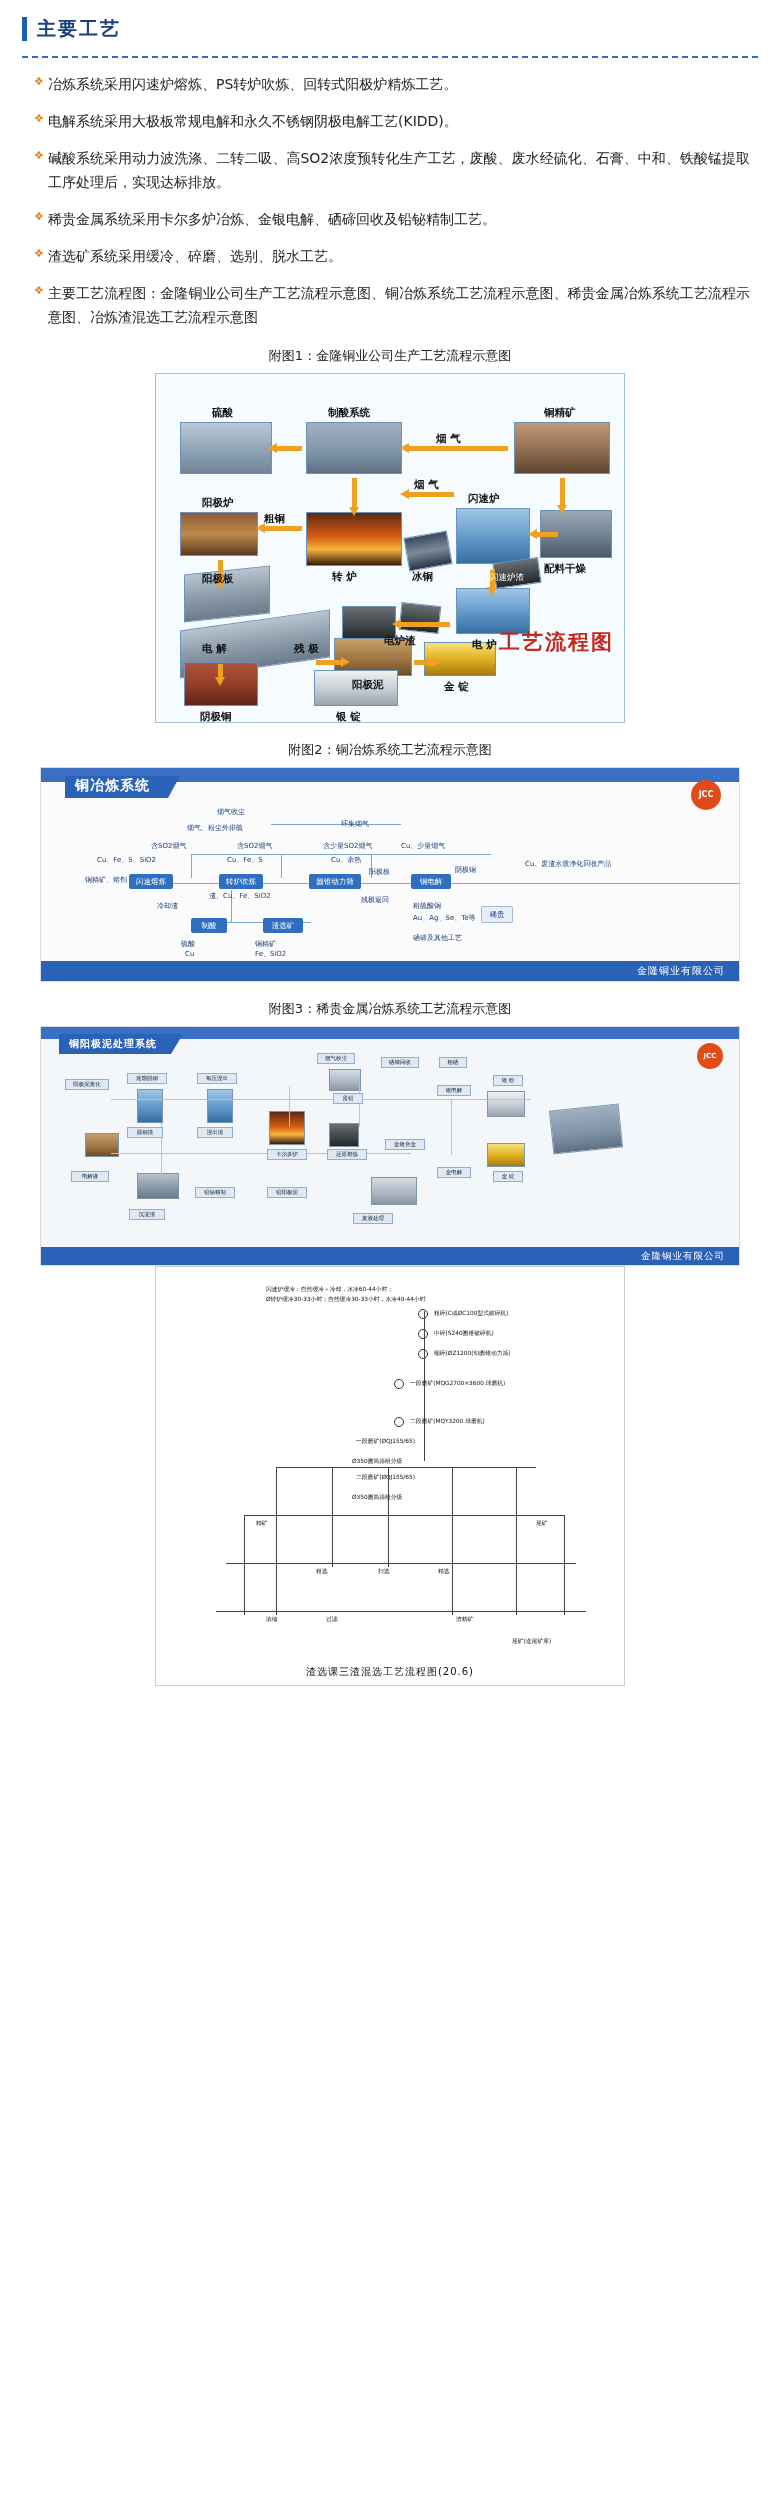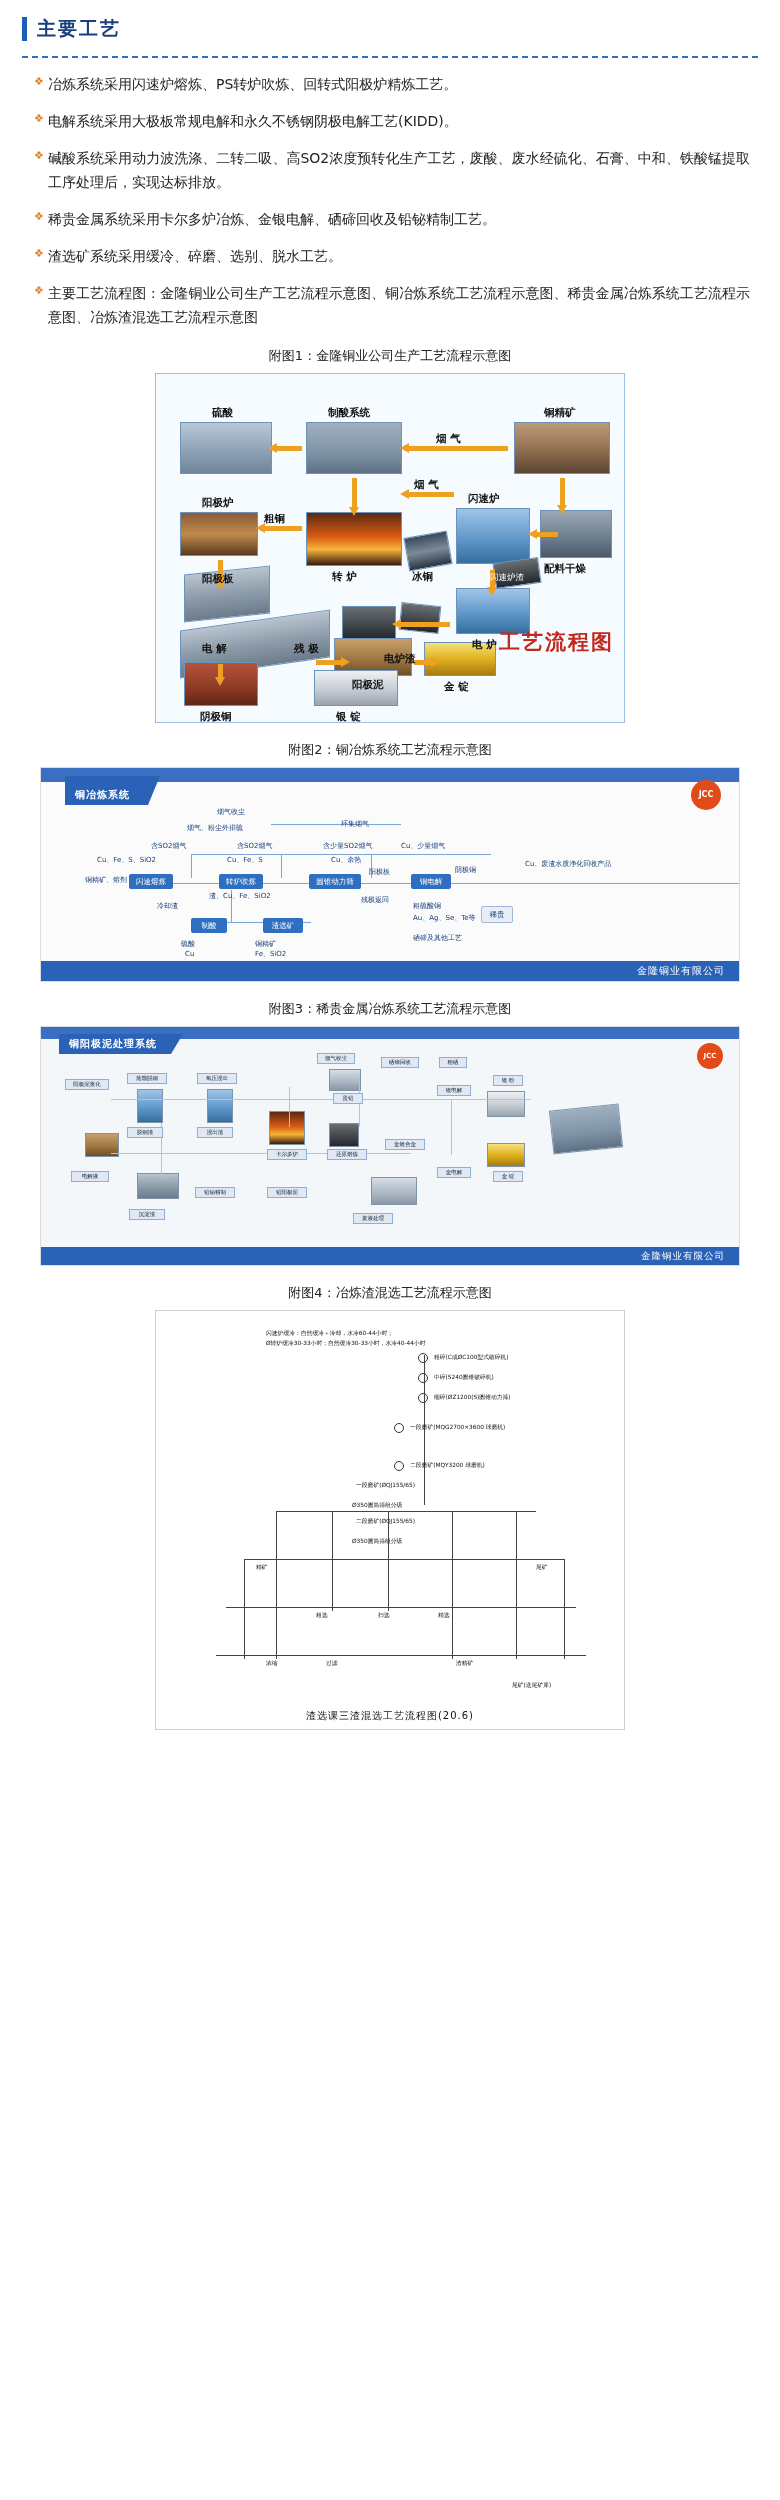--- a/index.html
+++ b/index.html
@@ -159,23 +159,23 @@
     position: absolute;
     left: 0; right: 0; top: 0;
     height: 14px;
     background: #3b6fc4;
   }
   .f2-titlebar {
     position: absolute;
     left: 24px; top: 8px;
     background: #2a62b8;
     color: #fff;
-    font-size: 10px;
+    font-size: 14px;
     font-weight: bold;
-    padding: 12px 30px 3px 10px;
+    padding: 1px 30px 3px 10px;
     letter-spacing: 1px;
     clip-path: polygon(0 0, 100% 0, calc(100% - 12px) 100%, 0 100%);
   }
   .f2-footer {
     position: absolute;
     left: 0; right: 0; bottom: 0;
     height: 20px;
     background: #2a62b8;
     color: #fff;
     font-size: 10px;
@@ -384,21 +384,21 @@
       <div class="f1label" style="left:258px; top:104px;">烟 气</div>
       <div class="f1label" style="left:46px;  top:122px;">阳极炉</div>
       <div class="f1label" style="left:312px; top:118px;">闪速炉</div>
       <div class="f1label" style="left:108px; top:138px;">粗铜</div>
       <div class="f1label" style="left:176px; top:196px;">转 炉</div>
       <div class="f1label" style="left:256px; top:196px;">冰铜</div>
       <div class="f1label" style="left:388px; top:188px;">配料干燥</div>
       <div class="f1label" style="left:46px;  top:198px;">阳极板</div>
       <div class="f1label" style="left:334px; top:198px; font-weight:normal; font-size:8.5px; color:#fff;">闪速炉渣</div>
       <div class="f1label" style="left:138px; top:268px;">残 极</div>
-      <div class="f1label" style="left:228px; top:278px;text-align:center;">电炉渣</div>
+      <div class="f1label" style="left:228px; top:260px;text-align:center;">电炉渣</div>
       <div class="f1label" style="left:316px; top:264px;">电 炉</div>
       <div class="f1label" style="left:46px;  top:268px;">电 解</div>
       <div class="f1label" style="left:196px; top:304px;">阳极泥</div>
       <div class="f1label" style="left:288px; top:306px;">金 锭</div>
       <div class="f1label" style="left:44px;  top:336px;">阴极铜</div>
       <div class="f1label" style="left:180px; top:336px;">银 锭</div>
 
       <div class="f1big">工艺流程图</div>
     </div>
   </div>
@@ -501,21 +501,20 @@
       <div class="f3node" style="left:30px;  top:144px; width:38px;">电解液</div>
       <div class="f3node" style="left:154px; top:160px; width:40px;">铅铋精制</div>
       <div class="f3node" style="left:226px; top:160px; width:40px;">铅阳极泥</div>
       <div class="f3node" style="left:312px; top:186px; width:40px;">废液处理</div>
       <div class="f3node" style="left:88px;  top:182px; width:36px;">沉淀渣</div>
 
       <div class="f3-footer">金隆铜业有限公司</div>
     </div>
   </div>
 
-  <div class="fig-caption">附图4：冶炼渣混选工艺流程示意图</div>
   <div class="fig-wrap" style="width:470px">
     <div class="fig4">
 
       <div class="f4txt" style="left:110px; top:18px;">闪速炉缓冷：自然缓冷＋冷却，水冷60-44小时；</div>
       <div class="f4txt" style="left:110px; top:28px;">Ø转炉缓冷30-33小时；自然缓冷30-33小时，水冷40-44小时</div>
 
       <div class="f4line" style="left:268px; top:44px;  width:1px; height:150px;"></div>
 
       <div class="f4circ" style="left:262px; top:42px;  width:10px; height:10px;"></div>
       <div class="f4txt" style="left:278px; top:42px;">粗碎(C或ØC100型式破碎机)</div>

